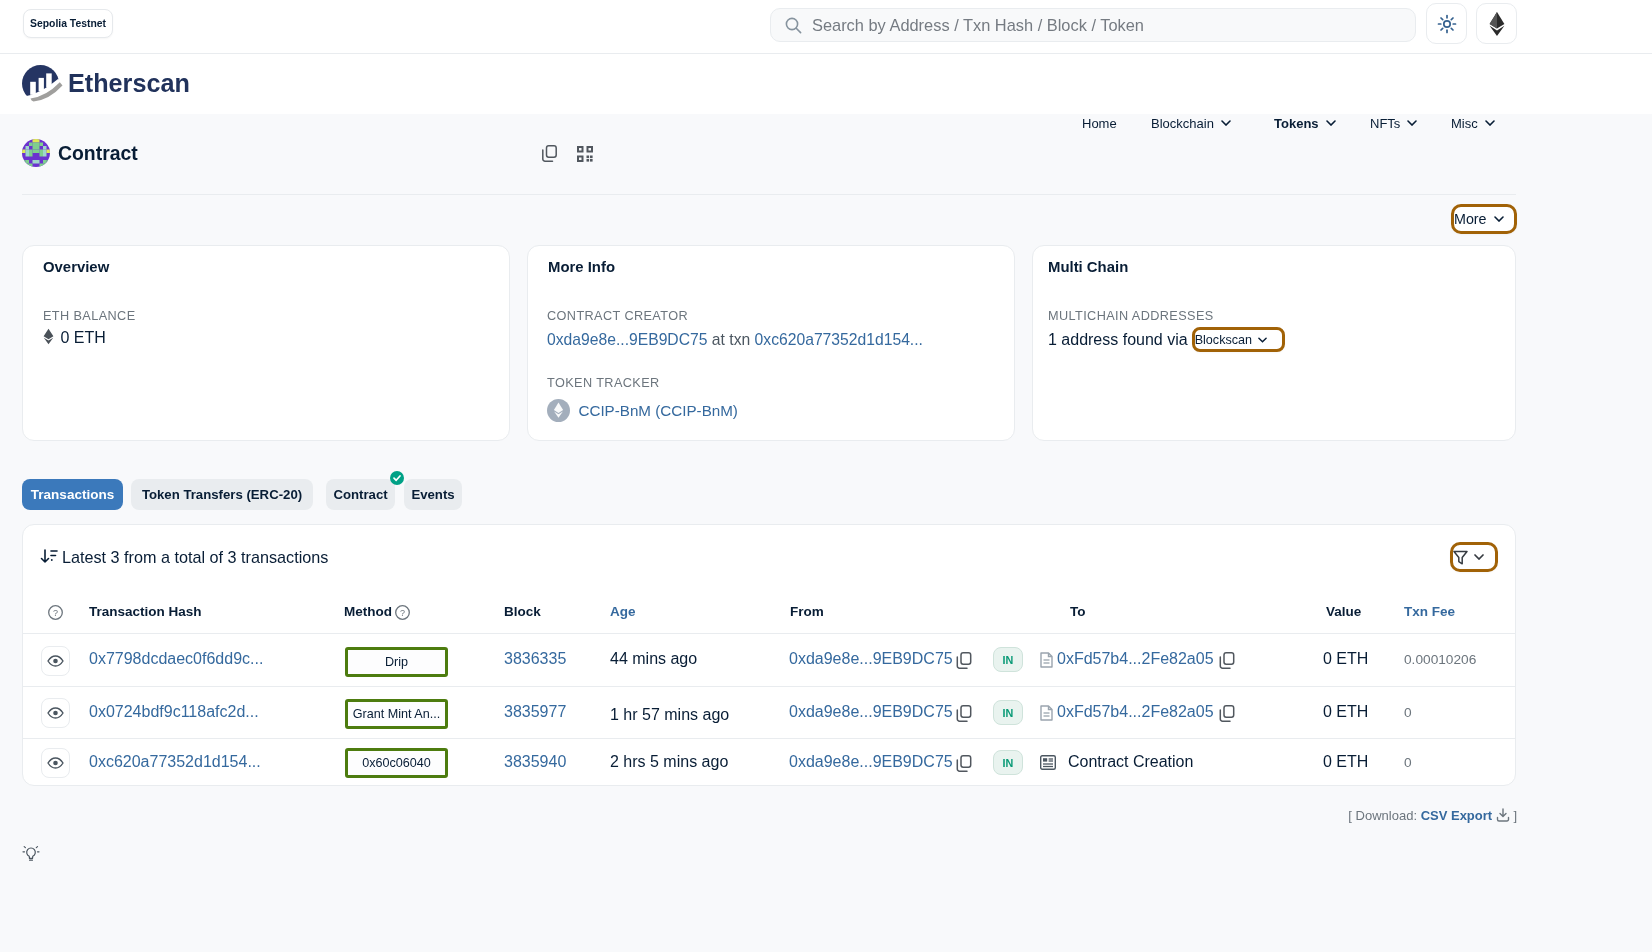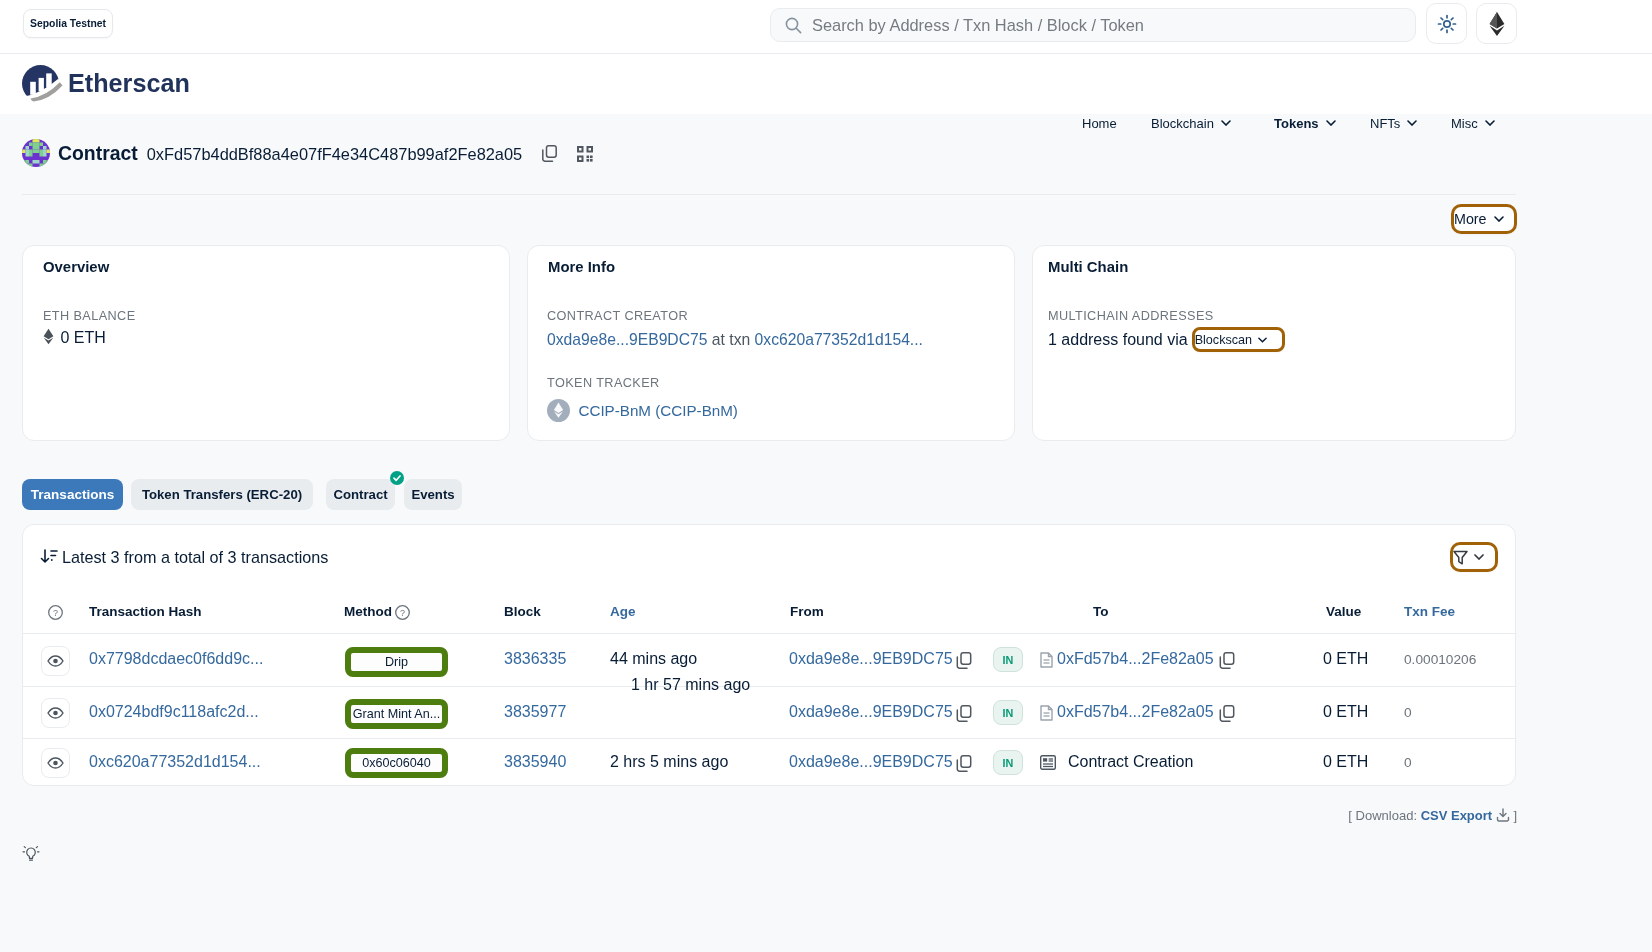--- a/index.html
+++ b/index.html
@@ -55,21 +55,21 @@
 #latest { left:62px; top:548px; font-size:16.2px; }
 #sorticon { left:40px; top:548px; }
 #filterbtn { left:1450px; top:542px; width:48px; height:30px; gap:6px; }
 
 .hdr { position:absolute; top:604px; font-size:13.5px; font-weight:bold; color:#081d35; }
 .hdr.blue { color:#35699e; }
 #hline { left:23px; top:633px; width:1492px; height:1px; background:#e9ecef; }
 .rline { position:absolute; left:23px; width:1492px; height:1px; background:#e9ecef; }
 .eyebtn { position:absolute; left:41px; width:29px; height:30px; background:#fff; border:1px solid #e9ecef; border-radius:8px; display:flex; align-items:center; justify-content:center; }
 .cell { position:absolute; font-size:16px; }
-.mpill { position:absolute; left:345px; width:103px; height:30px; background:#fdfdfe; border:6px solid #4d7c0f; border-radius:8px; font-size:12.6px; color:#081d35; display:flex; align-items:center; justify-content:center; }
+.mpill { position:absolute; left:345px; width:103px; height:30px; background:#fdfdfe; border:3px solid #4d7c0f; border-radius:3px; font-size:12.6px; color:#081d35; display:flex; align-items:center; justify-content:center; }
 .inbadge { position:absolute; left:993px; width:30px; height:25px; background:#e9f3ef; border:1px solid #cfe3db; border-radius:8px; color:#0a9a77; font-size:10.8px; font-weight:bold; display:flex; align-items:center; justify-content:center; }
 .cpy { position:absolute; }
 .fee { position:absolute; left:1404px; font-size:13.7px; color:#6c757d; }
 
 #csvline { left:0px; top:808px; width:1517px; text-align:right; font-size:13px; color:#6c757d; }
 #notice { left:22px; top:844px; font-size:13.8px; color:#081d35; display:flex; align-items:center; gap:7px; }
 </style>
 </head>
 <body>
 <div id="page">
@@ -169,21 +169,20 @@
       <rect x="0" y="24.5" width="3.5" height="3.5" fill="#7fcf8e"></rect>
       <rect x="3.5" y="24.5" width="3.5" height="3.5" fill="#7fcf8e"></rect>
       <rect x="7" y="24.5" width="3.5" height="3.5" fill="#7fcf8e"></rect>
       <rect x="17.5" y="24.5" width="3.5" height="3.5" fill="#7fcf8e"></rect>
       <rect x="21" y="24.5" width="3.5" height="3.5" fill="#7fcf8e"></rect>
       <rect x="24.5" y="24.5" width="3.5" height="3.5" fill="#7fcf8e"></rect>
     </g>
   </svg>
   <div id="h1row" class="abs">
       <span class="t">Contract</span>
-      <span class="h">0xFd57b4ddBf88a4e07fF4e34C487b99af2Fe82a05</span>
     </div>
   <svg class="abs" width="15" height="17" viewBox="0 0 15 17" style="left:542px; top:145px;">
     <rect x="4.5" y="0.8" width="9.7" height="11.5" rx="2.2" fill="none" stroke="#51575e" stroke-width="1.5"></rect>
     <path d="M10.5 16.2 H3 a2.2 2.2 0 0 1 -2.2 -2.2 V5" fill="none" stroke="#51575e" stroke-width="1.5" stroke-linecap="round"></path>
   </svg>
   <svg class="abs" width="16" height="16" viewBox="0 0 16 16" fill="#51575e" style="left:577px; top:146px;">
     <path d="M0 0 h6.5 v6.5 h-6.5 Z M2 2 v2.5 h2.5 v-2.5 Z" fill-rule="evenodd"></path>
     <path d="M9.5 0 h6.5 v6.5 h-6.5 Z M11.5 2 v2.5 h2.5 v-2.5 Z" fill-rule="evenodd"></path>
     <path d="M0 9.5 h6.5 v6.5 h-6.5 Z M2 11.5 v2.5 h2.5 v-2.5 Z" fill-rule="evenodd"></path>
     <rect x="9.5" y="9.5" width="2.6" height="2.6"></rect>
@@ -259,21 +258,21 @@
     </svg>
   <div class="hdr" style="left:89px;">Transaction Hash</div>
   <div class="hdr" style="left:344px;">Method</div>
   <svg class="abs" width="15" height="15" viewBox="0 0 15 15" style="left:395px; top:605px;">
       <circle cx="7.5" cy="7.5" r="6.8" fill="none" stroke="#6c757d" stroke-width="1.3"></circle>
       <text x="7.5" y="10.6" text-anchor="middle" font-size="9" fill="#6c757d" font-family="Liberation Sans">?</text>
     </svg>
   <div class="hdr" style="left:504px;">Block</div>
   <div class="hdr blue" style="left:610px;">Age</div>
   <div class="hdr" style="left:790px;">From</div>
-  <div class="hdr" style="left:1093px;text-align:right;">To</div>
+  <div class="hdr" style="left:1070px;text-align:right;">To</div>
   <div class="hdr" style="left:1326px;">Value</div>
   <div class="hdr blue" style="left:1404px;">Txn Fee</div>
   <div id="hline" class="abs"></div>
 
   <div class="rline" style="top:686px;"></div>
   <div class="rline" style="top:738px;"></div>
 
   <div class="eyebtn" style="top:646px;">
       <svg width="17" height="12" viewBox="0 0 17 12">
         <path d="M1 6 C3.5 2 6 1 8.5 1 C11 1 13.5 2 16 6 C13.5 10 11 11 8.5 11 C6 11 3.5 10 1 6 Z" fill="none" stroke="#4b5660" stroke-width="1.4"></path>
@@ -306,21 +305,21 @@
 
   <div class="eyebtn" style="top:698px;">
       <svg width="17" height="12" viewBox="0 0 17 12">
         <path d="M1 6 C3.5 2 6 1 8.5 1 C11 1 13.5 2 16 6 C13.5 10 11 11 8.5 11 C6 11 3.5 10 1 6 Z" fill="none" stroke="#4b5660" stroke-width="1.4"></path>
         <circle cx="8.5" cy="6" r="2.3" fill="#4b5660"></circle>
       </svg>
     </div>
   <a class="cell" style="left:89px; top:703px;">0x0724bdf9c118afc2d...</a>
   <div class="mpill" style="top:699px;">Grant Mint An...</div>
   <a class="cell" style="left:504px; top:703px;">3835977</a>
-  <div class="cell" style="left:610px; top:676px;margin-left:21px;">1 hr 57 mins ago</div>
+  <div class="cell" style="left:610px; top:706px;">1 hr 57 mins ago</div>
   <a class="cell" style="left:789px; top:703px;">0xda9e8e...9EB9DC75</a>
   <svg class="cpy" width="16" height="17" viewBox="0 0 15 17" style="left:956px; top:705px;">
       <rect x="4.5" y="0.8" width="9.7" height="11.5" rx="2.2" fill="none" stroke="#51575e" stroke-width="1.5"></rect>
       <path d="M10.5 16.2 H3 a2.2 2.2 0 0 1 -2.2 -2.2 V5" fill="none" stroke="#51575e" stroke-width="1.5" stroke-linecap="round"></path>
     </svg>
   <div class="inbadge" style="top:700px;">IN</div>
   <svg class="cpy" width="13" height="16" viewBox="0 0 13 16" style="left:1040px; top:705px;">
       <path d="M1 15 V1 H8.5 L12 4.5 V15 Z" fill="none" stroke="#9aa4ae" stroke-width="1.4" stroke-linejoin="round"></path>
       <path d="M8.5 1 V4.5 H12" fill="none" stroke="#9aa4ae" stroke-width="1.4"></path>
       <line x1="3.5" y1="8" x2="9.5" y2="8" stroke="#9aa4ae" stroke-width="1.3"></line>

